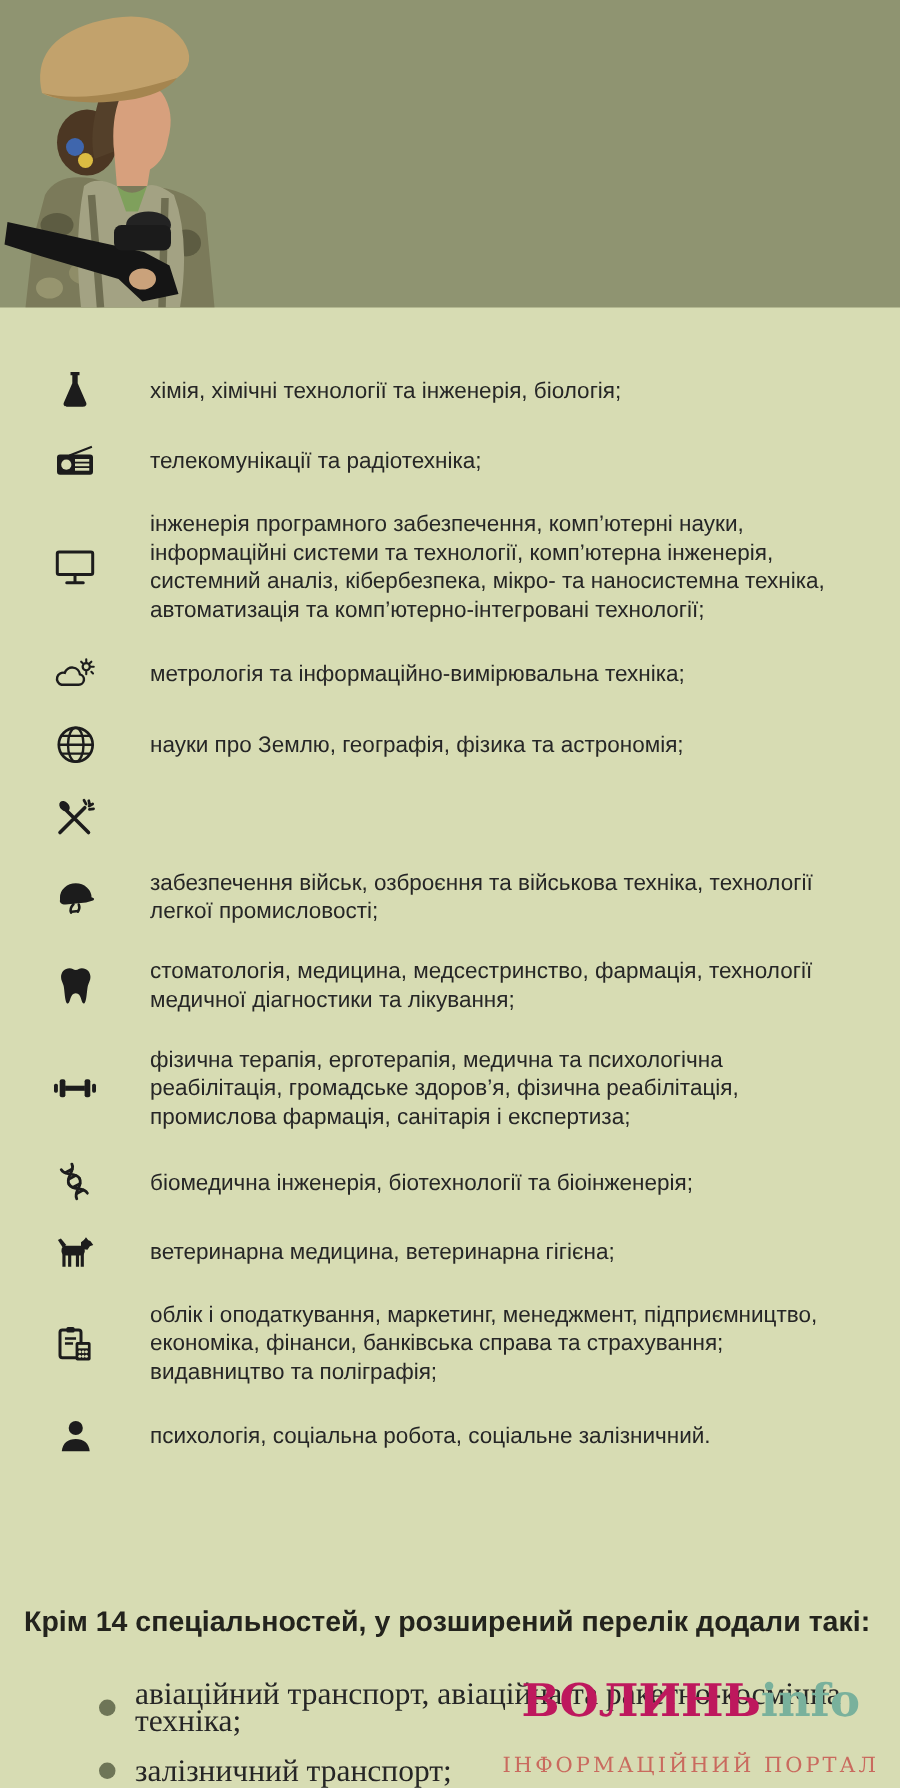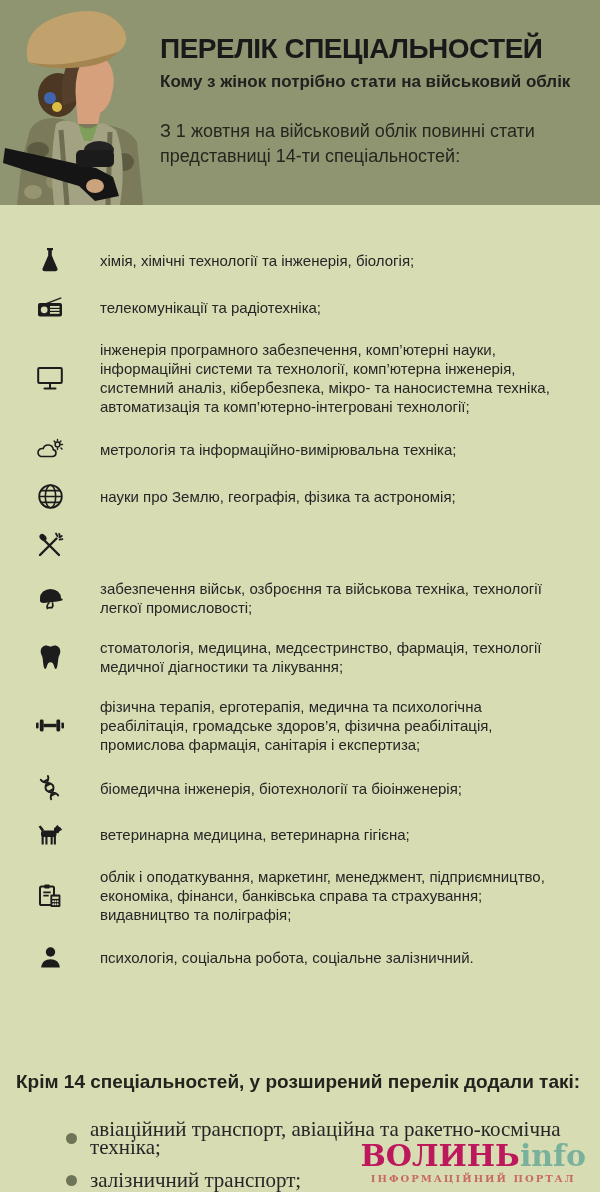--- a/index.html
+++ b/index.html
@@ -27,21 +27,21 @@
   .extended { margin-top:101px; }
   .ext-heading { font-size:19px; font-weight:700; color:#23231d; margin-left:16px; }
   .ext-list { list-style:none; margin:27px 0 0 66px; }
   .ext-list li { display:flex; align-items:center; gap:13px; margin-bottom:15px; font-size:21px; line-height:18px;font-family:Liberation Serif, serif; }
   .bullet-dot { width:11px; height:11px; border-radius:50%; background:#6e7557; flex:0 0 11px; }
 
   .logo { position:absolute; right:14px; bottom:8px; text-align:center; line-height:1;
           font-family:"DejaVu Serif", serif; }
   .logo-main  { font-size:30px; font-weight:900; color:#be185d; }
   .logo-accent{ font-size:30px; font-weight:900; color:#79b19c;margin-top:32px; }
-  .logo-tagline { font-size:10px; font-weight:700; color:#c96a5e; letter-spacing:2px; margin-top:3px; }
+  .logo-tagline { font-size:14px; font-weight:400; color:#c96a5e; letter-spacing:2px; margin-top:20px; }
 </style>
 </head>
 <body>
 
 <div class="page">
 
   <header>
     <svg class="photo" viewBox="0 0 155 205" aria-hidden="true">
       <ellipse cx="58" cy="95" rx="20" ry="22" fill="#4c3723"></ellipse>
       <circle cx="50" cy="98" r="6" fill="#3f66ad"></circle>
@@ -56,25 +56,20 @@
       <ellipse cx="124" cy="162" rx="10" ry="9" fill="#5d5c42"></ellipse>
       <ellipse cx="33" cy="192" rx="9" ry="7" fill="#97956f"></ellipse>
       <path d="M78 124 Q88 133 98 124 L101 147 80 149 Z" fill="#7fa05c"></path>
       <path d="M56 124 Q49 160 54 205 L120 205 Q127 160 116 130 Q104 121 98 124 L92 141 84 141 78 124 Q64 117 56 124Z" fill="#a3a283"></path>
       <path d="M61 130 L67 205 M110 132 L108 205" stroke="#6f6e52" stroke-width="5" fill="none"></path>
       <path d="M5 148 L96 168 113 177 119 196 95 201 79 186 28 171 3 163 Z" fill="#151515"></path>
       <ellipse cx="99" cy="150" rx="15" ry="9" fill="#232323"></ellipse>
       <rect x="76" y="150" width="38" height="17" rx="5" fill="#1b1b1b"></rect>
       <ellipse cx="95" cy="186" rx="9" ry="7" fill="#caa27b"></ellipse>
     </svg>
-    <div class="header-text">
-      <div class="title">ПЕРЕЛІК СПЕЦІАЛЬНОСТЕЙ</div>
-      <div class="subtitle">Кому з жінок потрібно стати на військовий облік</div>
-      <div class="intro">З 1 жовтня на військовий облік повинні стати представниці 14-ти спеціальностей:</div>
-    </div>
   </header>
 
   <main class="list">
 
     <div class="row">
       <div class="icon-cell">
         <svg width="24" height="27" viewBox="0 0 24 27">
             <path class="ic" d="M9 1h6v2.2h-1.2v5.3l5.6 12.9c.7 1.6-.4 2.8-2 2.8H6.6c-1.6 0-2.7-1.2-2-2.8l5.6-12.9V3.2H9z"></path>
           </svg>
       </div>

